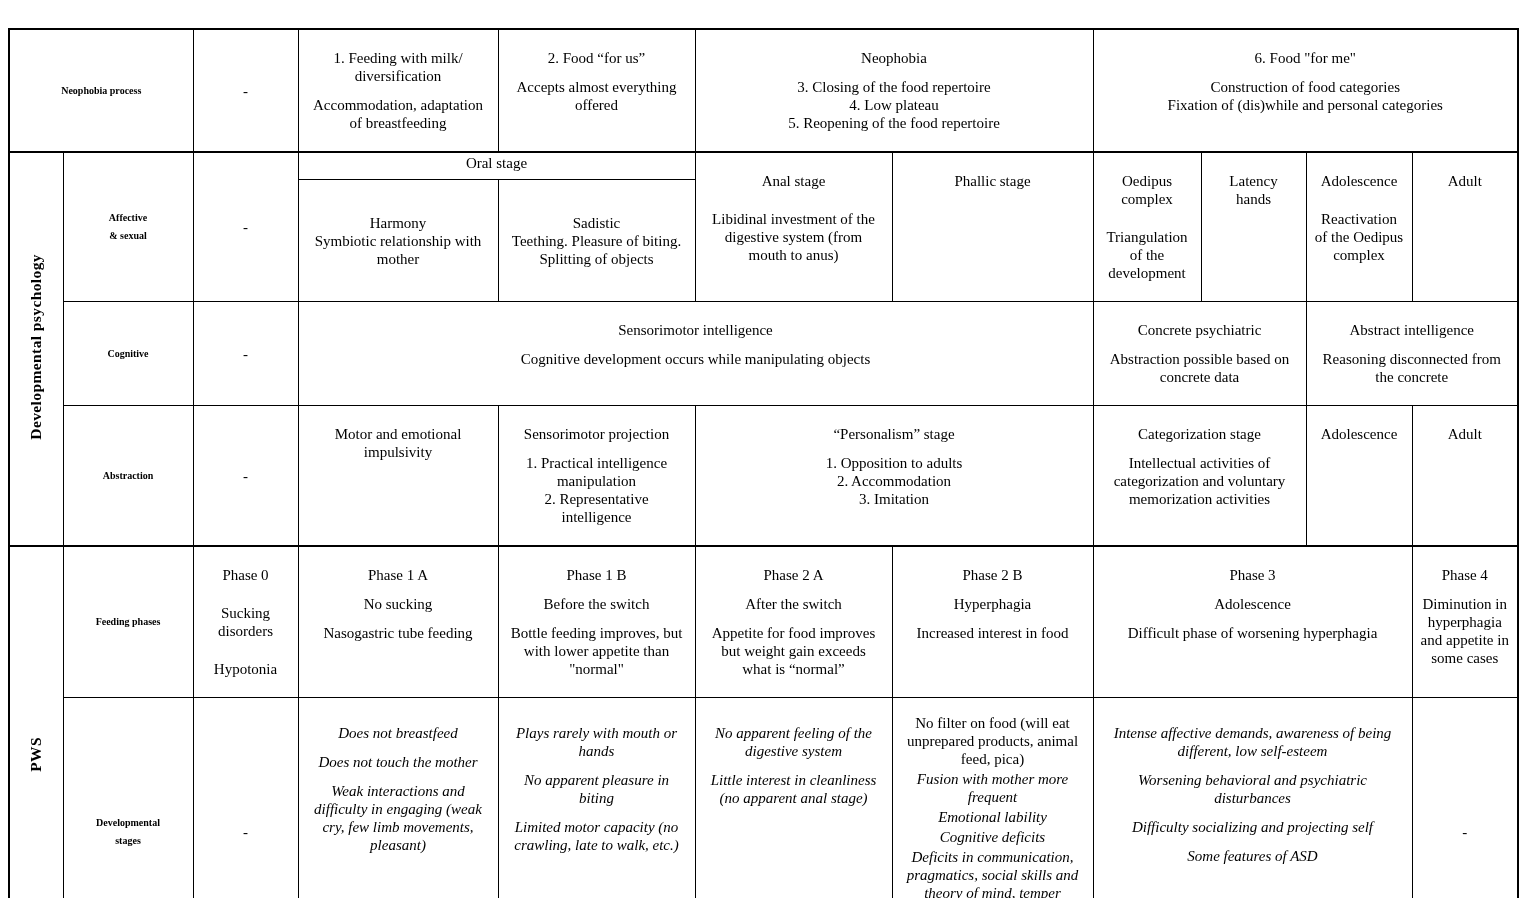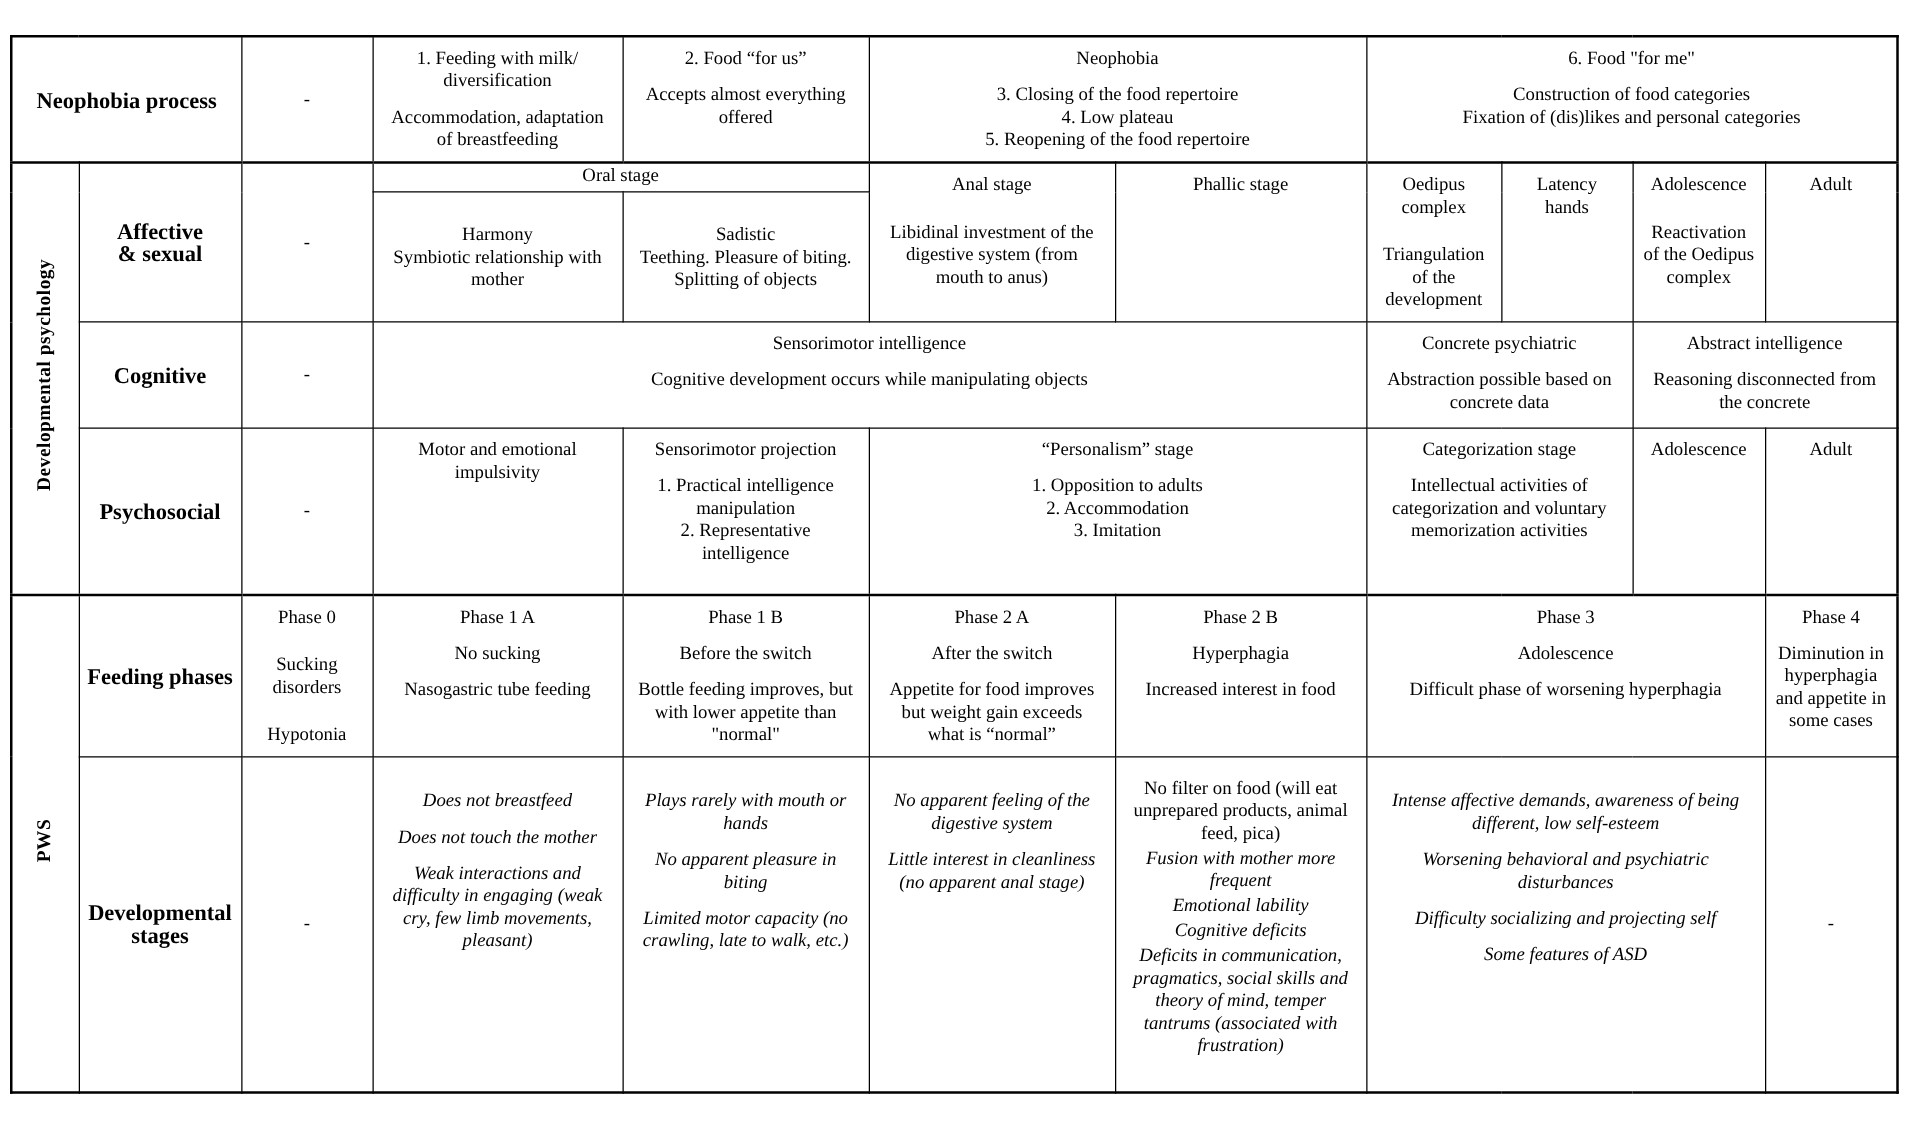--- a/index.html
+++ b/index.html
@@ -1,28 +1,28 @@
 <!DOCTYPE html>
 <html><head>
 <meta charset="utf-8">
 <style>
   html,body{margin:0;padding:0;background:#ffffff;}
   body{width:1535px;height:898px;position:relative;font-family:"Liberation Serif","DejaVu Serif",serif;color:#000;}
   table{border-collapse:collapse;table-layout:fixed;position:absolute;left:8px;top:28px;border:2px solid #000;background:#fff;}
-  td{border:1px solid #000;font-size:15px;line-height:18px;text-align:center;vertical-align:top;padding:8px 5px;white-space:pre-line;overflow:hidden;}
+  td{border:1px solid #000;font-size:15px;line-height:18px;text-align:center;vertical-align:top;padding:19px 5px;white-space:pre-line;overflow:hidden;}
   td.mid{vertical-align:middle;}
   td.bb2{border-bottom-width:2px;}
   td.oral{padding:0 4px;line-height:20px;}
   td p{margin:0;white-space:pre-line;}
   td p + p{margin-top:11px;}
   td.gap-md p + p{margin-top:20px;}
   td.gap-sm p + p{margin-top:2px;font-style:italic;}
   td.pt26{padding-top:26px;font-style:italic;}
   td.pt16{padding-top:16px;}
-  .b{font-weight:bold;font-size:18px;}
+  .b{font-weight:bold;font-size:10px;}
   .vlabel{display:inline-block;writing-mode:vertical-rl;transform:rotate(180deg);font-weight:bold;font-size:15.5px;letter-spacing:0.4px;white-space:nowrap;}
 </style>
 </head>
 <body>
 
 <table>
   <colgroup>
     <col style="width:54px">
       <col style="width:130px">
       <col style="width:105px">
@@ -42,21 +42,21 @@
     <td class="mid bb2">-</td>
     <td class="bb2"><p>1. Feeding with milk/
 diversification</p><p>Accommodation, adaptation
 of breastfeeding</p></td>
     <td class="bb2"><p>2. Food “for us”</p><p>Accepts almost everything
 offered</p></td>
     <td colspan="2" class="bb2"><p>Neophobia</p><p>3. Closing of the food repertoire
 4. Low plateau
 5. Reopening of the food repertoire</p></td>
     <td colspan="4" class="bb2"><p>6. Food "for me"</p><p>Construction of food categories
-Fixation of (dis)likes and personal categories</p></td>
+Fixation of (dis)while and personal categories</p></td>
   </tr>
 
   <tr style="height:22px">
     <td rowspan="4" class="mid bb2"><span class="vlabel">Developmental psychology</span></td>
     <td rowspan="2" class="mid b">Affective
 &amp; sexual</td>
     <td rowspan="2" class="mid">-</td>
     <td colspan="2" class="oral">Oral stage</td>
     <td rowspan="2" class="gap-md"><p>Anal stage</p><p>Libidinal investment of the
 digestive system (from
@@ -87,21 +87,21 @@
     <td class="mid b">Cognitive</td>
     <td class="mid">-</td>
     <td colspan="4"><p>Sensorimotor intelligence</p><p>Cognitive development occurs while manipulating objects</p></td>
     <td colspan="2"><p>Concrete psychiatric</p><p>Abstraction possible based on
 concrete data</p></td>
     <td colspan="2"><p>Abstract intelligence</p><p>Reasoning disconnected from
 the concrete</p></td>
   </tr>
 
   <tr style="height:133px">
-    <td class="mid b bb2">Psychosocial</td>
+    <td class="mid b bb2">Abstraction</td>
     <td class="mid bb2">-</td>
     <td class="bb2"><p>Motor and emotional
 impulsivity</p></td>
     <td class="bb2"><p>Sensorimotor projection</p><p>1. Practical intelligence
 manipulation
 2. Representative
 intelligence</p></td>
     <td colspan="2" class="bb2"><p>“Personalism” stage</p><p>1. Opposition to adults
 2. Accommodation
 3. Imitation</p></td>

